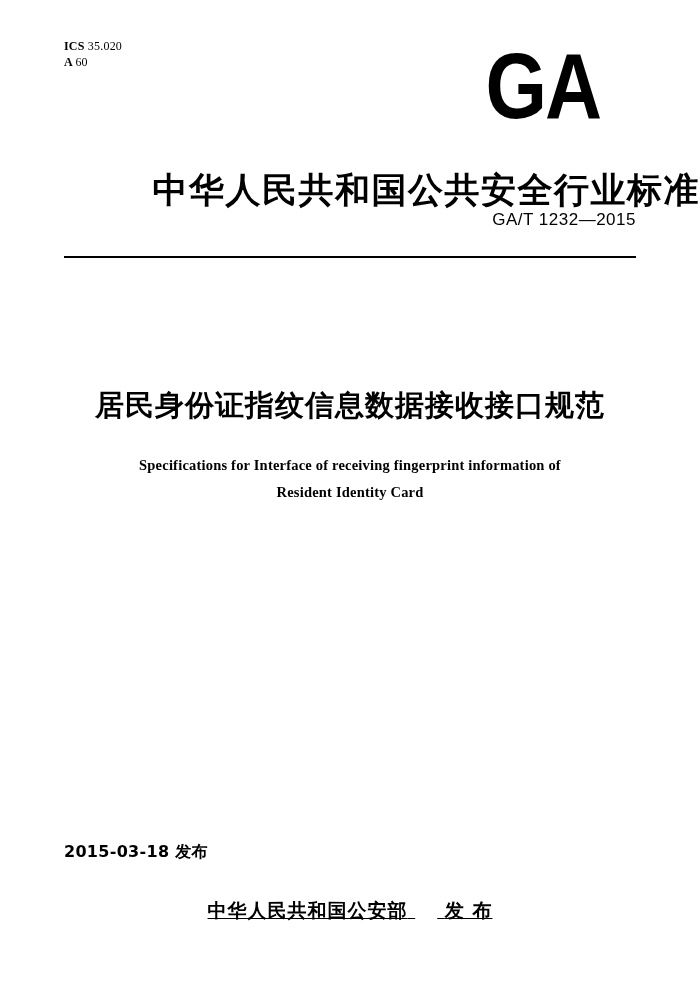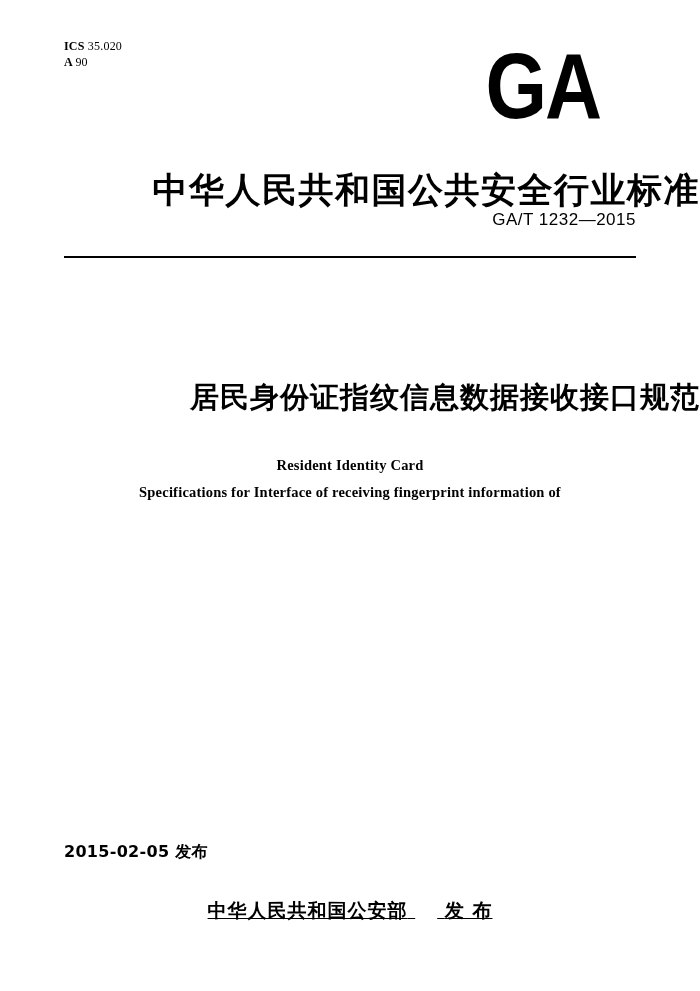--- a/index.html
+++ b/index.html
@@ -83,22 +83,22 @@
     top: 256px;
     height: 2px;
     background: #000000;
   }
 
   
   .doc-title-cn {
     position: absolute;
     left: 0;
     right: 0;
-    top: 378px;
-    text-align: right;
+    top: 386px;
+    text-align: center;
     font-family: Liberation Serif, serif;
     font-size: 29px;
     font-weight: bold;
     letter-spacing: 1px;
   }
   .doc-title-en {
     position: absolute;
     left: 110px;
     right: 110px;
     top: 452px;
@@ -151,40 +151,40 @@
 
 <div class="page">
 
   <div class="ics-block">
     <div class="ics-line">
       <span>ICS</span>
       <span class="num">35.020</span>
     </div>
     <div class="ics-line">
       <span>A</span>
-      <span class="num">90</span>
+      <span class="num">60</span>
     </div>
   </div>
 
   <div class="ga-logo">GA</div>
 
   <div class="std-title">中华人民共和国公共安全行业标准</div>
 
   <div class="std-number">GA/T 1232—2015</div>
 
   <div class="rule"></div>
 
   <div class="doc-title-cn">居民身份证指纹信息数据接收接口规范</div>
 
   <div class="doc-title-en">
+    <div>Specifications for Interface of receiving fingerprint information of</div>
     <div>Resident Identity Card</div>
-    <div>Specifications for Interface of receiving fingerprint information of</div>
   </div>
 
-  <div class="issue-date">2015-02-05 发布</div>
+  <div class="issue-date">2015-03-18 发布</div>
 
   <div class="publisher">
     <span>中华人民共和国公安部</span>
     <span class="gap"></span>
     <span>发 布</span>
   </div>
 
 </div>
 
 </body></html>

